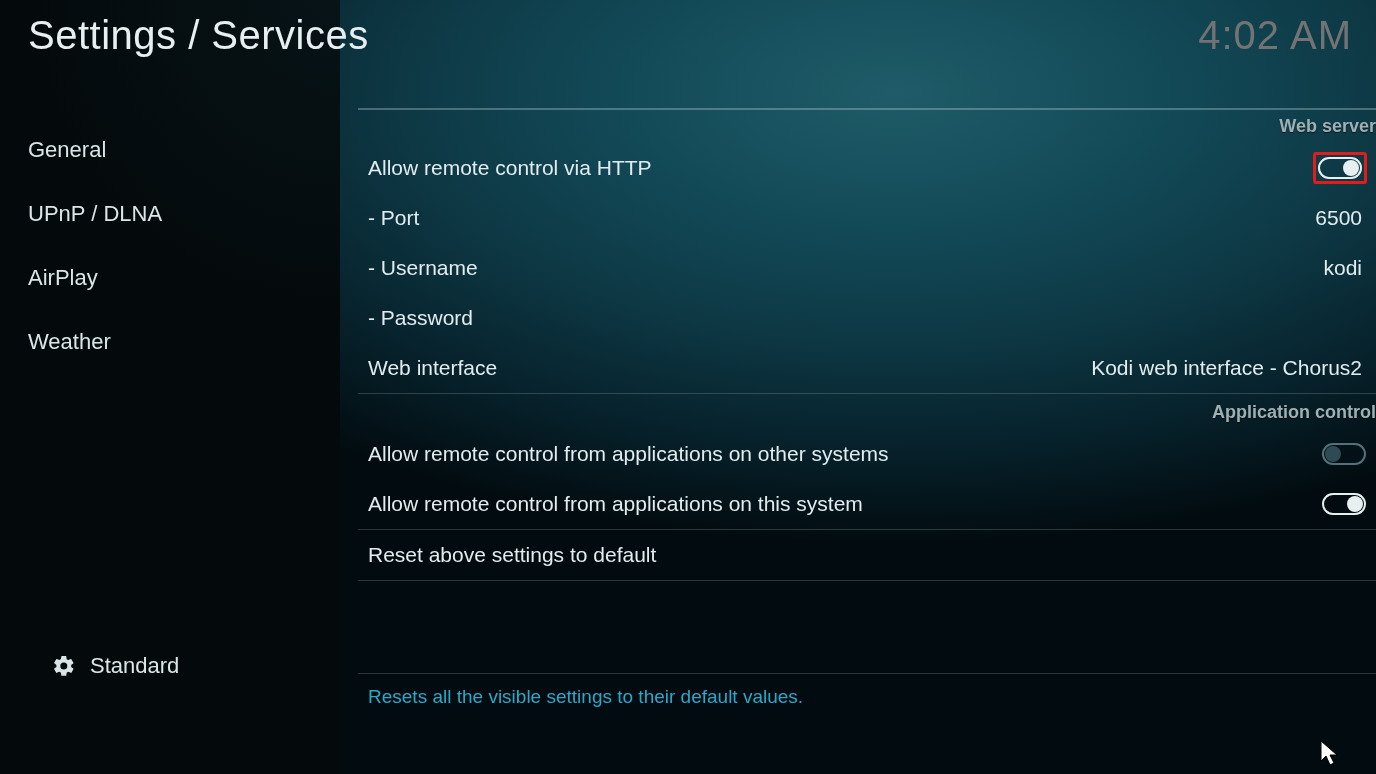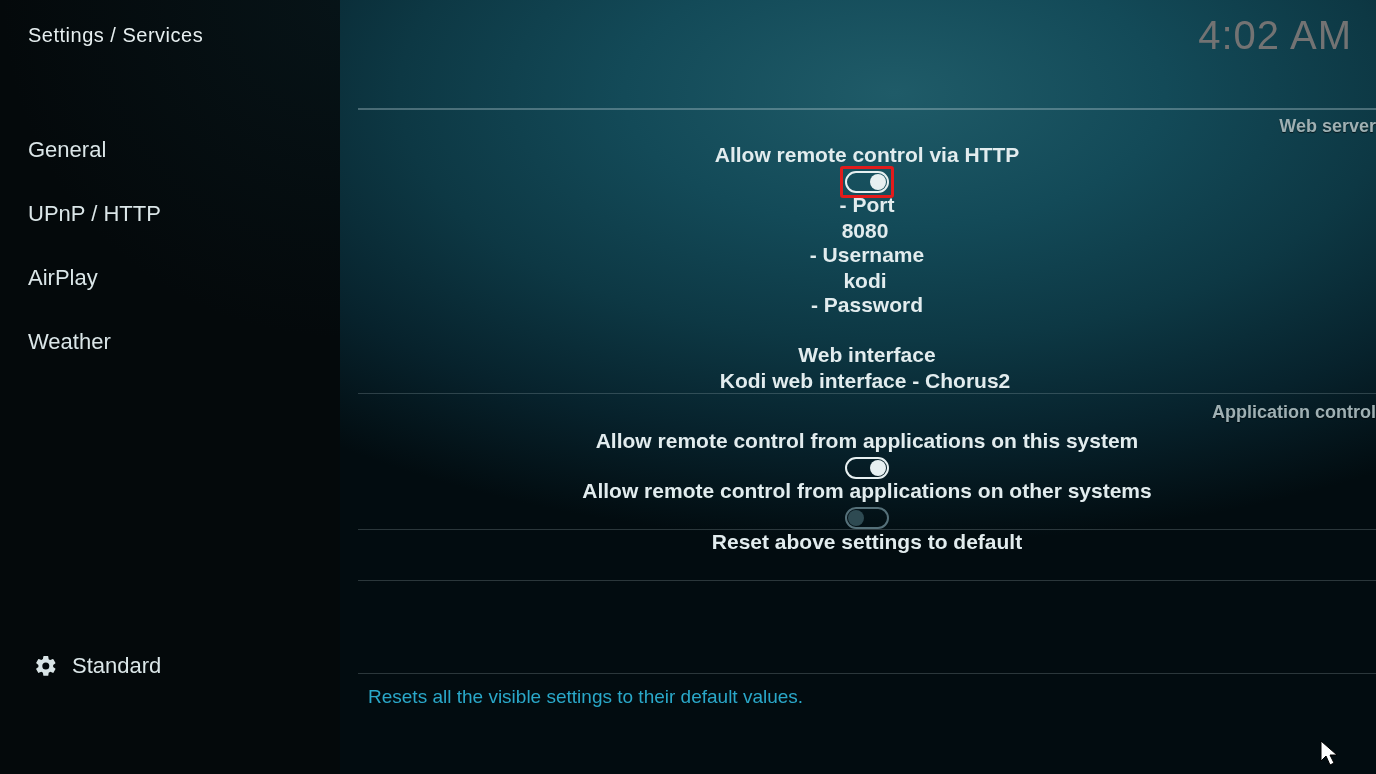--- a/index.html
+++ b/index.html
@@ -5,44 +5,44 @@
   * { margin: 0; padding: 0; box-sizing: border-box; }
   html, body { width: 1376px; height: 774px; font-family: "Segoe UI", "Helvetica Neue", Arial, sans-serif; overflow: hidden; }
   body {
     background: radial-gradient(ellipse 900px 450px at 65% 12%, #1f5b68 0%, #134a58 30%, #0d3844 55%, #07222c 78%, #020c10 100%);
     color: #d8e4e6;
     position: relative;
   }
 
   
   .header { position: absolute; top: 0; left: 0; right: 0; height: 70px; display: flex; align-items: center; justify-content: space-between; padding: 0 24px 0 28px; }
-  .breadcrumb { font-size: 20px; font-weight: 300; color: #e7eff0; letter-spacing: .5px; }
+  .breadcrumb { font-size: 40px; font-weight: 300; color: #e7eff0; letter-spacing: .5px; }
   .clock { font-size: 40px; font-weight: 100; color: #737373; letter-spacing: 1px; }
 
   
   .sidebar { position: absolute; left: 0; top: 0; bottom: 0; width: 340px;
     background: radial-gradient(circle at 100% 0%, rgba(15,50,60,.25) 0%, rgba(0,0,0,.0) 40%), #04090b;
   }
   .sidebar-list { position: absolute; top: 118px; left: 0; right: 0; }
   .sidebar-item { height: 64px; display: flex; align-items: center; padding-left: 28px; font-size: 22px; font-weight: 300; color: #dbe6e8; cursor: pointer; }
   .sidebar-item.selected { background: #123f4b; outline: 3px solid #e21b1b; outline-offset: -3px; }
 
-  .level-box { position: absolute; left: 0; bottom: 82px; height: 52px; display: flex; align-items: center; gap: 14px; padding-left: 34px; cursor: pointer; }
+  .level-box { position: absolute; left: 0; bottom: 82px; height: 52px; display: flex; align-items: center; gap: 14px; padding-left: 52px; cursor: pointer; }
   .gear { width: 24px; height: 24px; fill: #d9e4e6; }
   .level-label { font-size: 22px; font-weight: 300; color: #dbe6e8; }
 
   
   .main { position: absolute; left: 340px; right: 0; top: 108px; bottom: 0; }
   .hr-top { position: absolute; left: 18px; right: 0; top: 0; border-top: 2px solid rgba(190,210,215,.35); }
 
   .content { position: absolute; left: 18px; right: 0; top: 0; bottom: 0; }
 
   .section-title { text-align: right; font-size: 18px; color: #9fb0b3; font-weight: 600; padding: 8px 0 6px; text-shadow: 0 1px 1px rgba(0,0,0,.6); }
 
-  .row { height: 50px; display: flex; align-items: center; justify-content: space-between; padding: 0 10px 0 10px; font-size: 21px; font-weight: 700; color: #e2ecee; cursor: pointer; flex-direction: column; }
+  .row { height: 50px; display: flex; align-items: center; justify-content: space-between; padding: 0 10px 0 10px; font-size: 21px; font-weight: 400; color: #e2ecee; cursor: pointer; }
   .row.highlight-toggle .toggle-wrap { outline: 3px solid #e21b1b; outline-offset: -2px; padding: 4px; border-radius: 2px; }
   .row .label { white-space: nowrap; }
   .row .value { white-space: nowrap; color: #e2ecee; padding-right: 4px; }
 
   .divider { border-top: 1px solid rgba(190,210,215,.22); margin: 0; }
 
   
   .toggle-wrap { display: inline-flex; align-items: center; }
   .toggle { width: 44px; height: 22px; border-radius: 12px; border: 2px solid #cdd9db; position: relative; background: transparent; }
   .toggle .knob { position: absolute; top: 1px; width: 16px; height: 16px; border-radius: 50%; background: #cdd9db; transition: none; }
@@ -61,21 +61,21 @@
 </style>
 </head>
 <body>
 
 <div class="sidebar">
   <div class="sidebar-list">
     <div class="sidebar-item">
         <span>General</span>
       </div>
     <div class="sidebar-item">
-        <span>UPnP / HTTP</span>
+        <span>UPnP / DLNA</span>
       </div>
     <div class="sidebar-item">
         <span>AirPlay</span>
       </div>
     <div class="sidebar-item">
         <span>Weather</span>
       </div>
   </div>
   <div class="level-box">
     <svg class="gear" viewBox="0 0 24 24">
@@ -100,21 +100,21 @@
       <span class="label">Allow remote control via HTTP</span>
       <span class="toggle-wrap">
         <span class="toggle on">
             <span class="knob"></span>
           </span>
       </span>
     </div>
 
     <div class="row">
       <span class="label">- Port</span>
-      <span class="value">8080</span>
+      <span class="value">6500</span>
     </div>
 
     <div class="row">
       <span class="label">- Username</span>
       <span class="value">kodi</span>
     </div>
 
     <div class="row">
       <span class="label">- Password</span>
       <span class="value"></span>
@@ -122,29 +122,29 @@
 
     <div class="row">
       <span class="label">Web interface</span>
       <span class="value">Kodi web interface - Chorus2</span>
     </div>
 
     <div class="divider"></div>
     <div class="section-title">Application control</div>
 
     <div class="row">
-      <span class="label">Allow remote control from applications on this system</span>
-      <span class="toggle on">
+      <span class="label">Allow remote control from applications on other systems</span>
+      <span class="toggle off">
           <span class="knob"></span>
         </span>
     </div>
 
     <div class="row">
-      <span class="label">Allow remote control from applications on other systems</span>
-      <span class="toggle off">
+      <span class="label">Allow remote control from applications on this system</span>
+      <span class="toggle on">
           <span class="knob"></span>
         </span>
     </div>
 
     <div class="divider"></div>
 
     <div class="row">
       <span class="label">Reset above settings to default</span>
       <span></span>
     </div>

